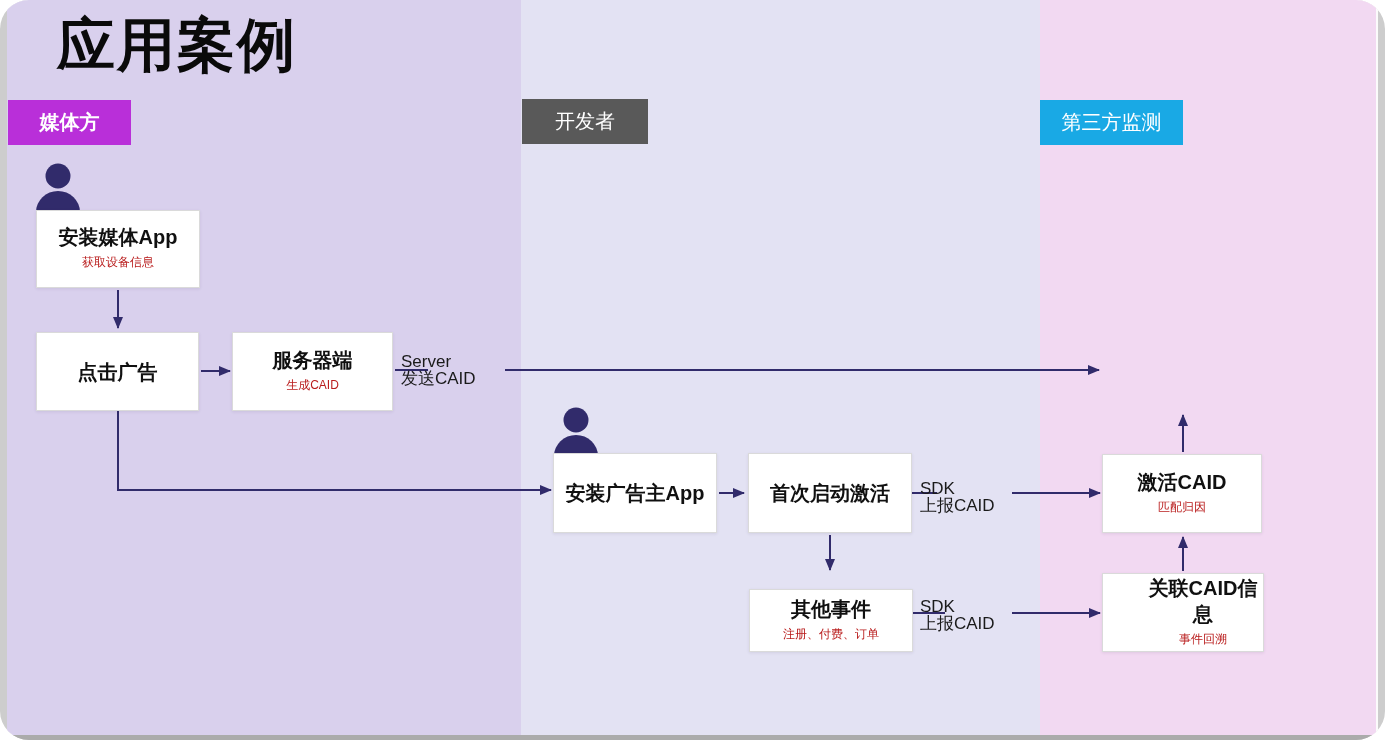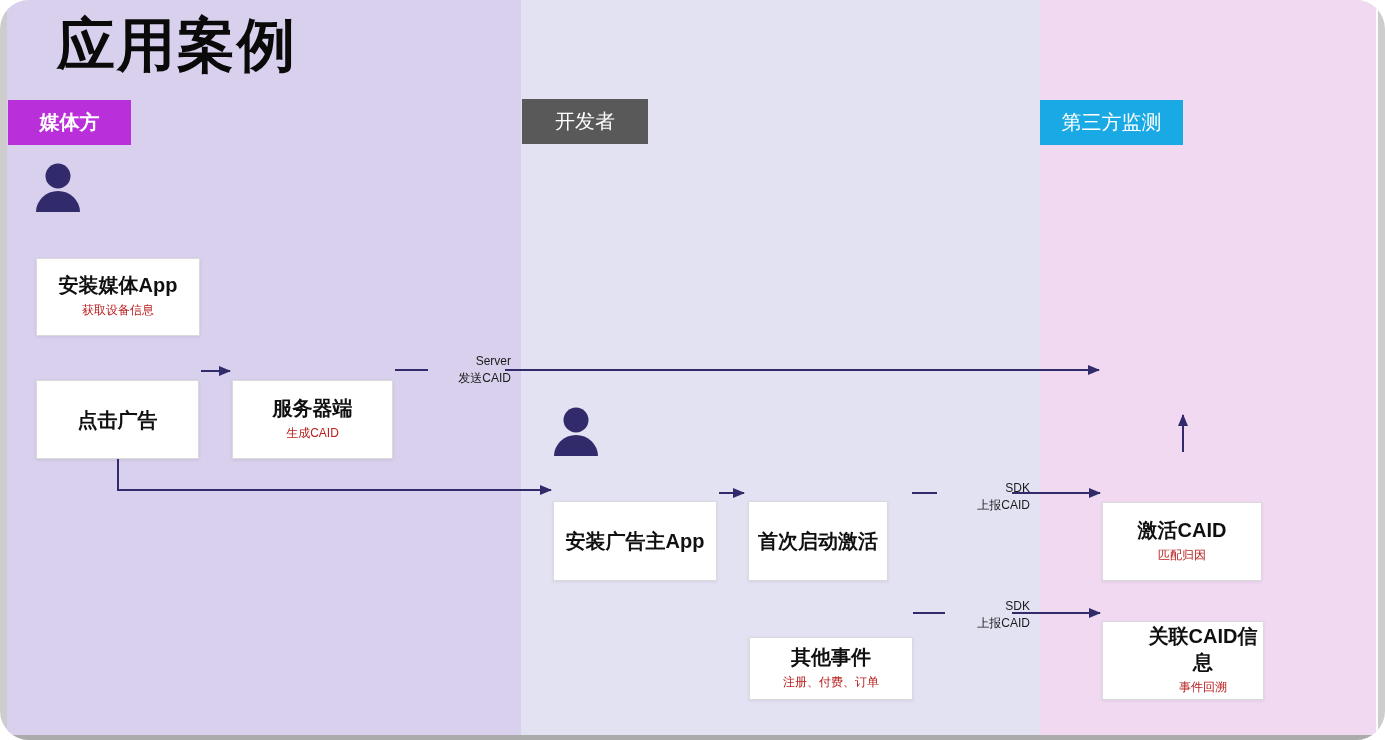--- a/index.html
+++ b/index.html
@@ -25,34 +25,34 @@
   .badge-dev   { left:515px; top:99px; width:126px; background:var(--developer-badge,#595959); }
   .badge-third { left:1033px; top:100px; width:143px; background:var(--third-party-badge,#19a9e5); }
 
   .connectors { position:absolute; left:0; top:0; width:1371px; height:735px; z-index:2; }
   .connectors .ln { stroke:var(--connector,#312b6b); stroke-width:2; fill:none; }
   .connectors .ah { fill:var(--connector,#312b6b); }
   .connectors .person { fill:var(--connector,#312b6b); }
 
   .node { position:absolute; z-index:3; background:var(--node-bg,#ffffff); border:1px solid #dadada;
           box-shadow:0 1px 3px rgba(60,50,90,0.10); display:flex; flex-direction:column;
-          align-items:center; justify-content:center; text-align:center;margin-top:48px; }
+          align-items:center; justify-content:center; text-align:center; }
   .node-title { font-size:20px; font-weight:bold; color:#101010; line-height:26px; }
   .node-sub   { font-size:12px; color:#b91c1c; line-height:24px; }
   .node-sub:empty { display:none; }
 
-  .edge-label { position:absolute; z-index:3; width:110px; text-align:right;
-                font-size:12px; line-height:17px; color:#1a1a1a; }
+  .edge-label { position:absolute; z-index:3; width:110px; text-align:left;
+                font-size:17px; line-height:17px; color:#1a1a1a; }
 
   
   .n1 { left:29px;  top:210px; width:164px; height:78px; }
   .n2 { left:29px;  top:332px; width:163px; height:79px; }
   .n3 { left:225px; top:332px; width:161px; height:79px; }
   .n4 { left:546px; top:453px; width:164px; height:80px; }
-  .n5 { left:741px; top:453px; width:140px; height:80px; }
+  .n5 { left:741px; top:453px; width:164px; height:80px; }
   .n6 { left:742px; top:589px; width:164px; height:63px; }
   .n7 { left:1094px; top:332px; width:164px; height:79px; }
   .n8 { left:1095px; top:454px; width:160px; height:79px; }
   .n9 { left:1095px; top:573px; width:162px; height:79px;padding-left:40px; }
 
   .el-server { left:394px; top:353px; }
   .el-sdk1   { left:913px; top:480px; }
   .el-sdk2   { left:913px; top:598px; }
 </style>
 </head>

